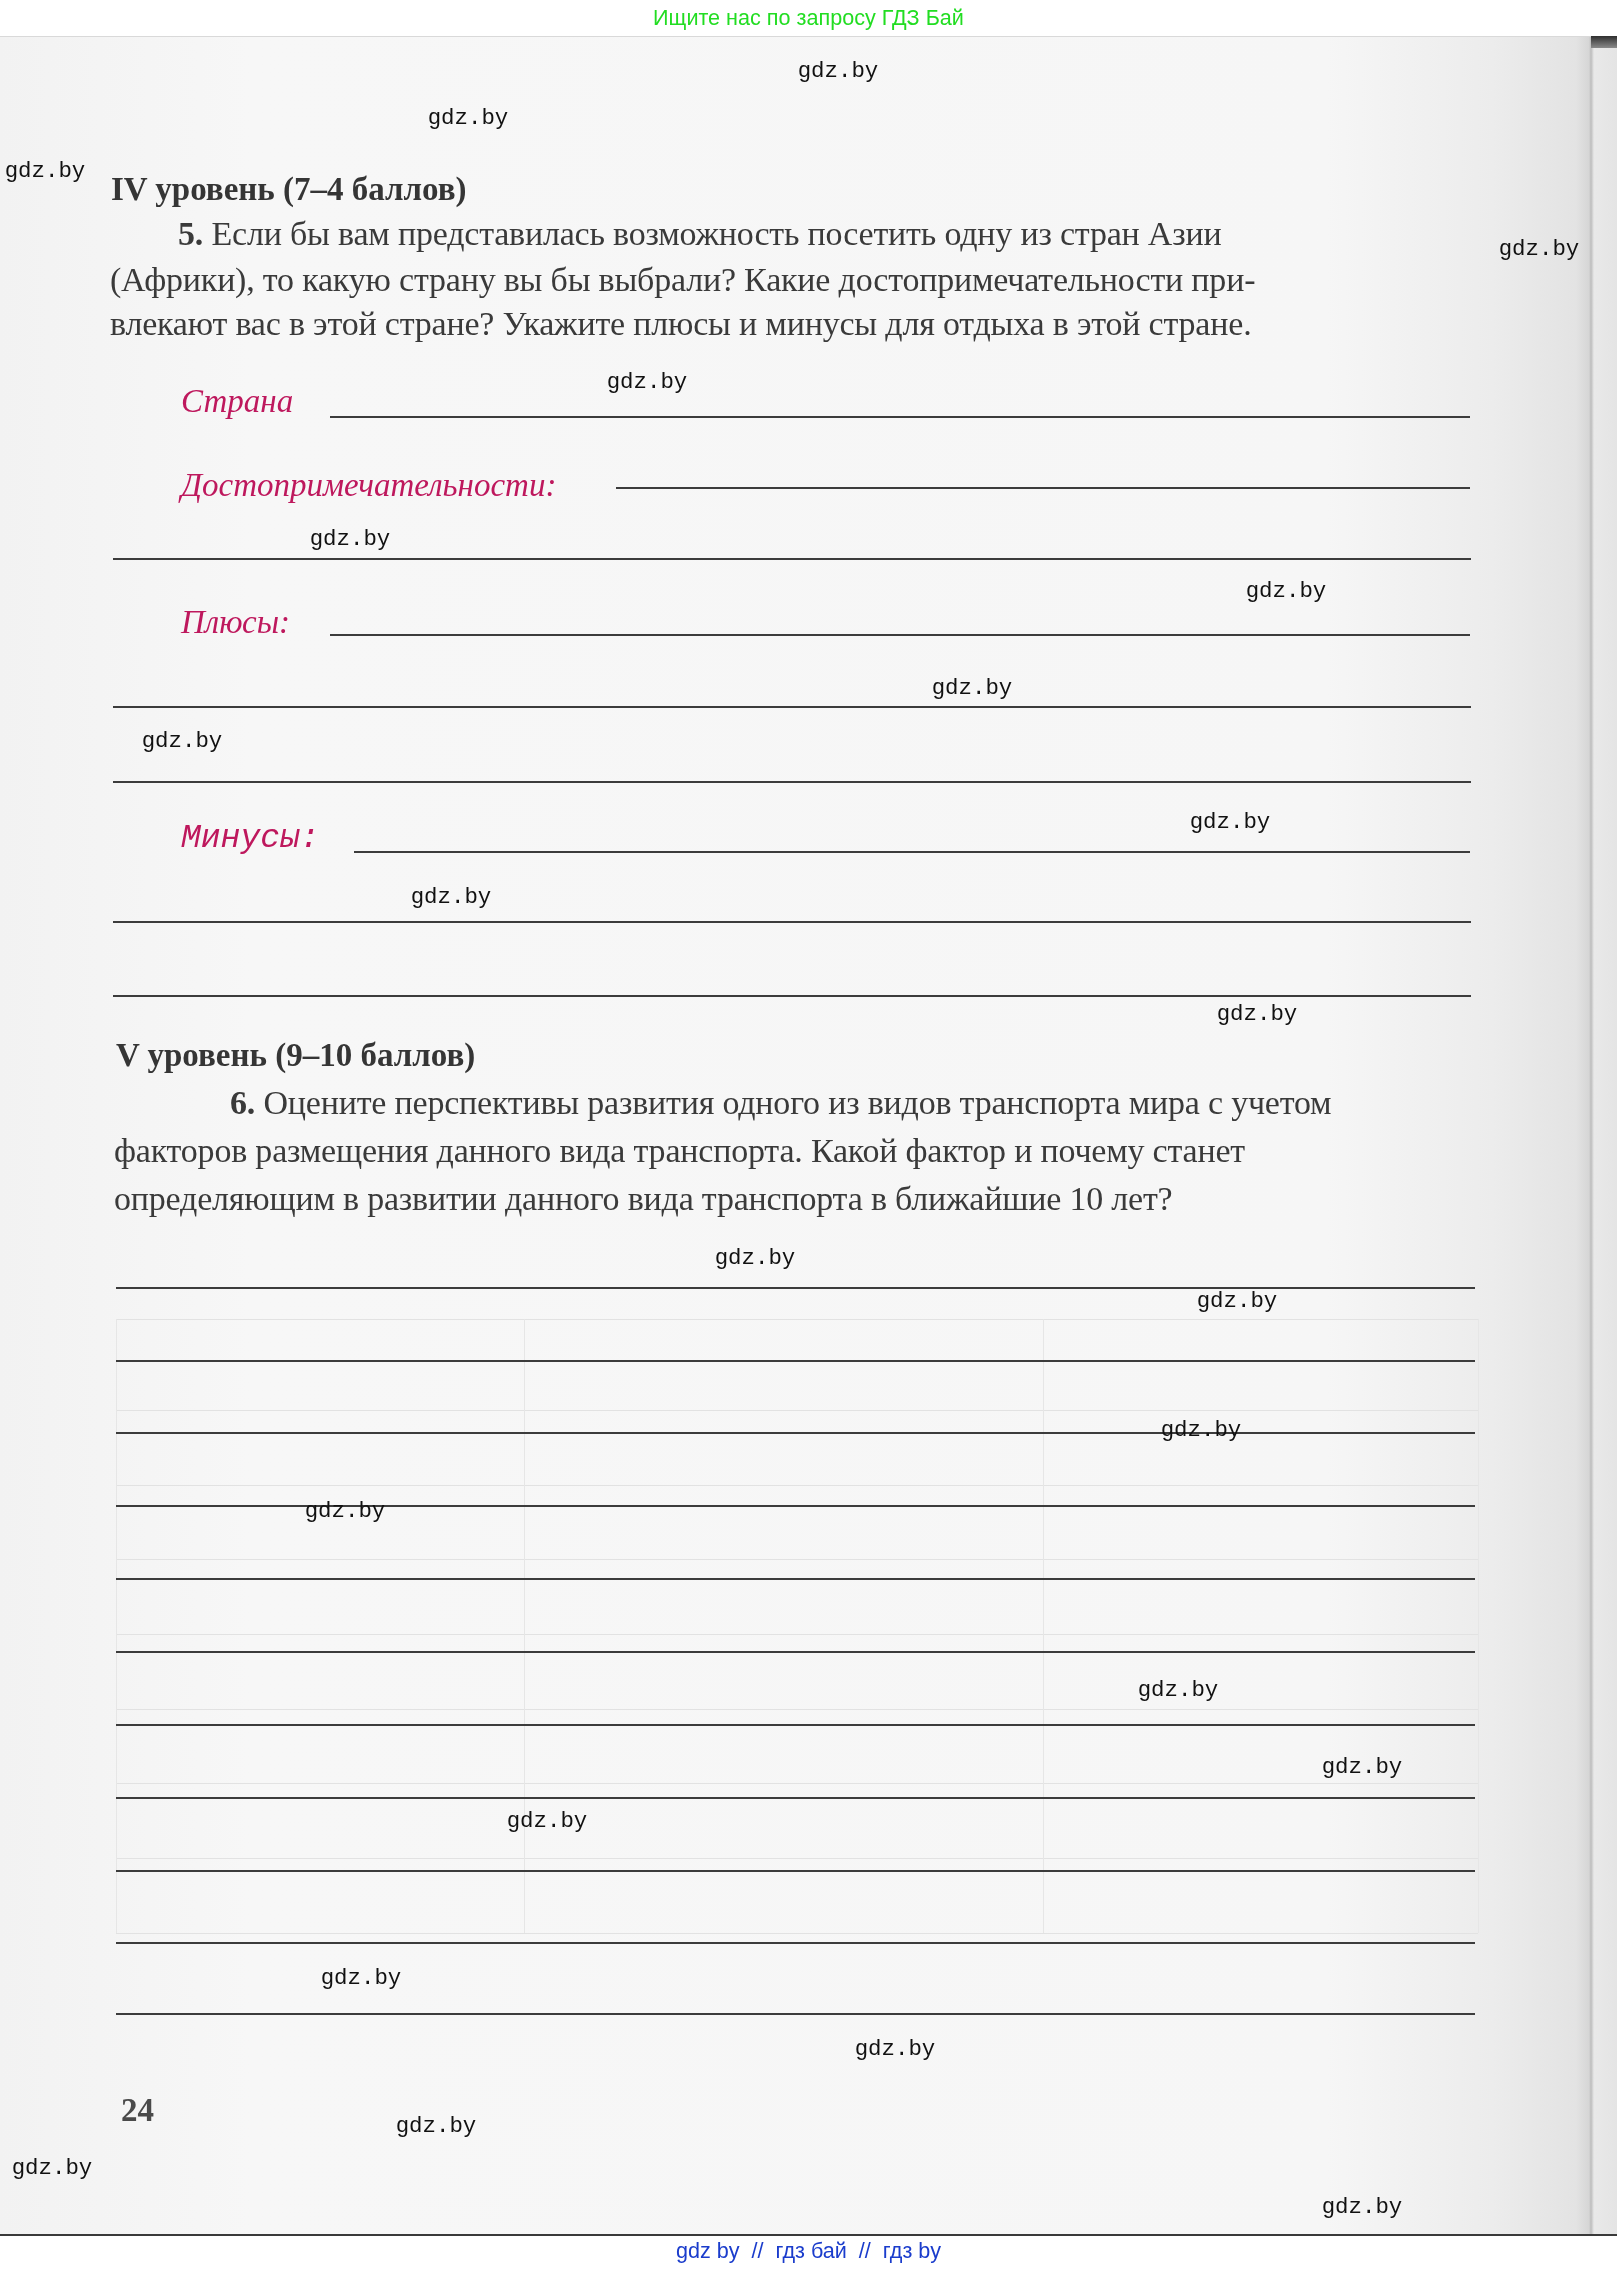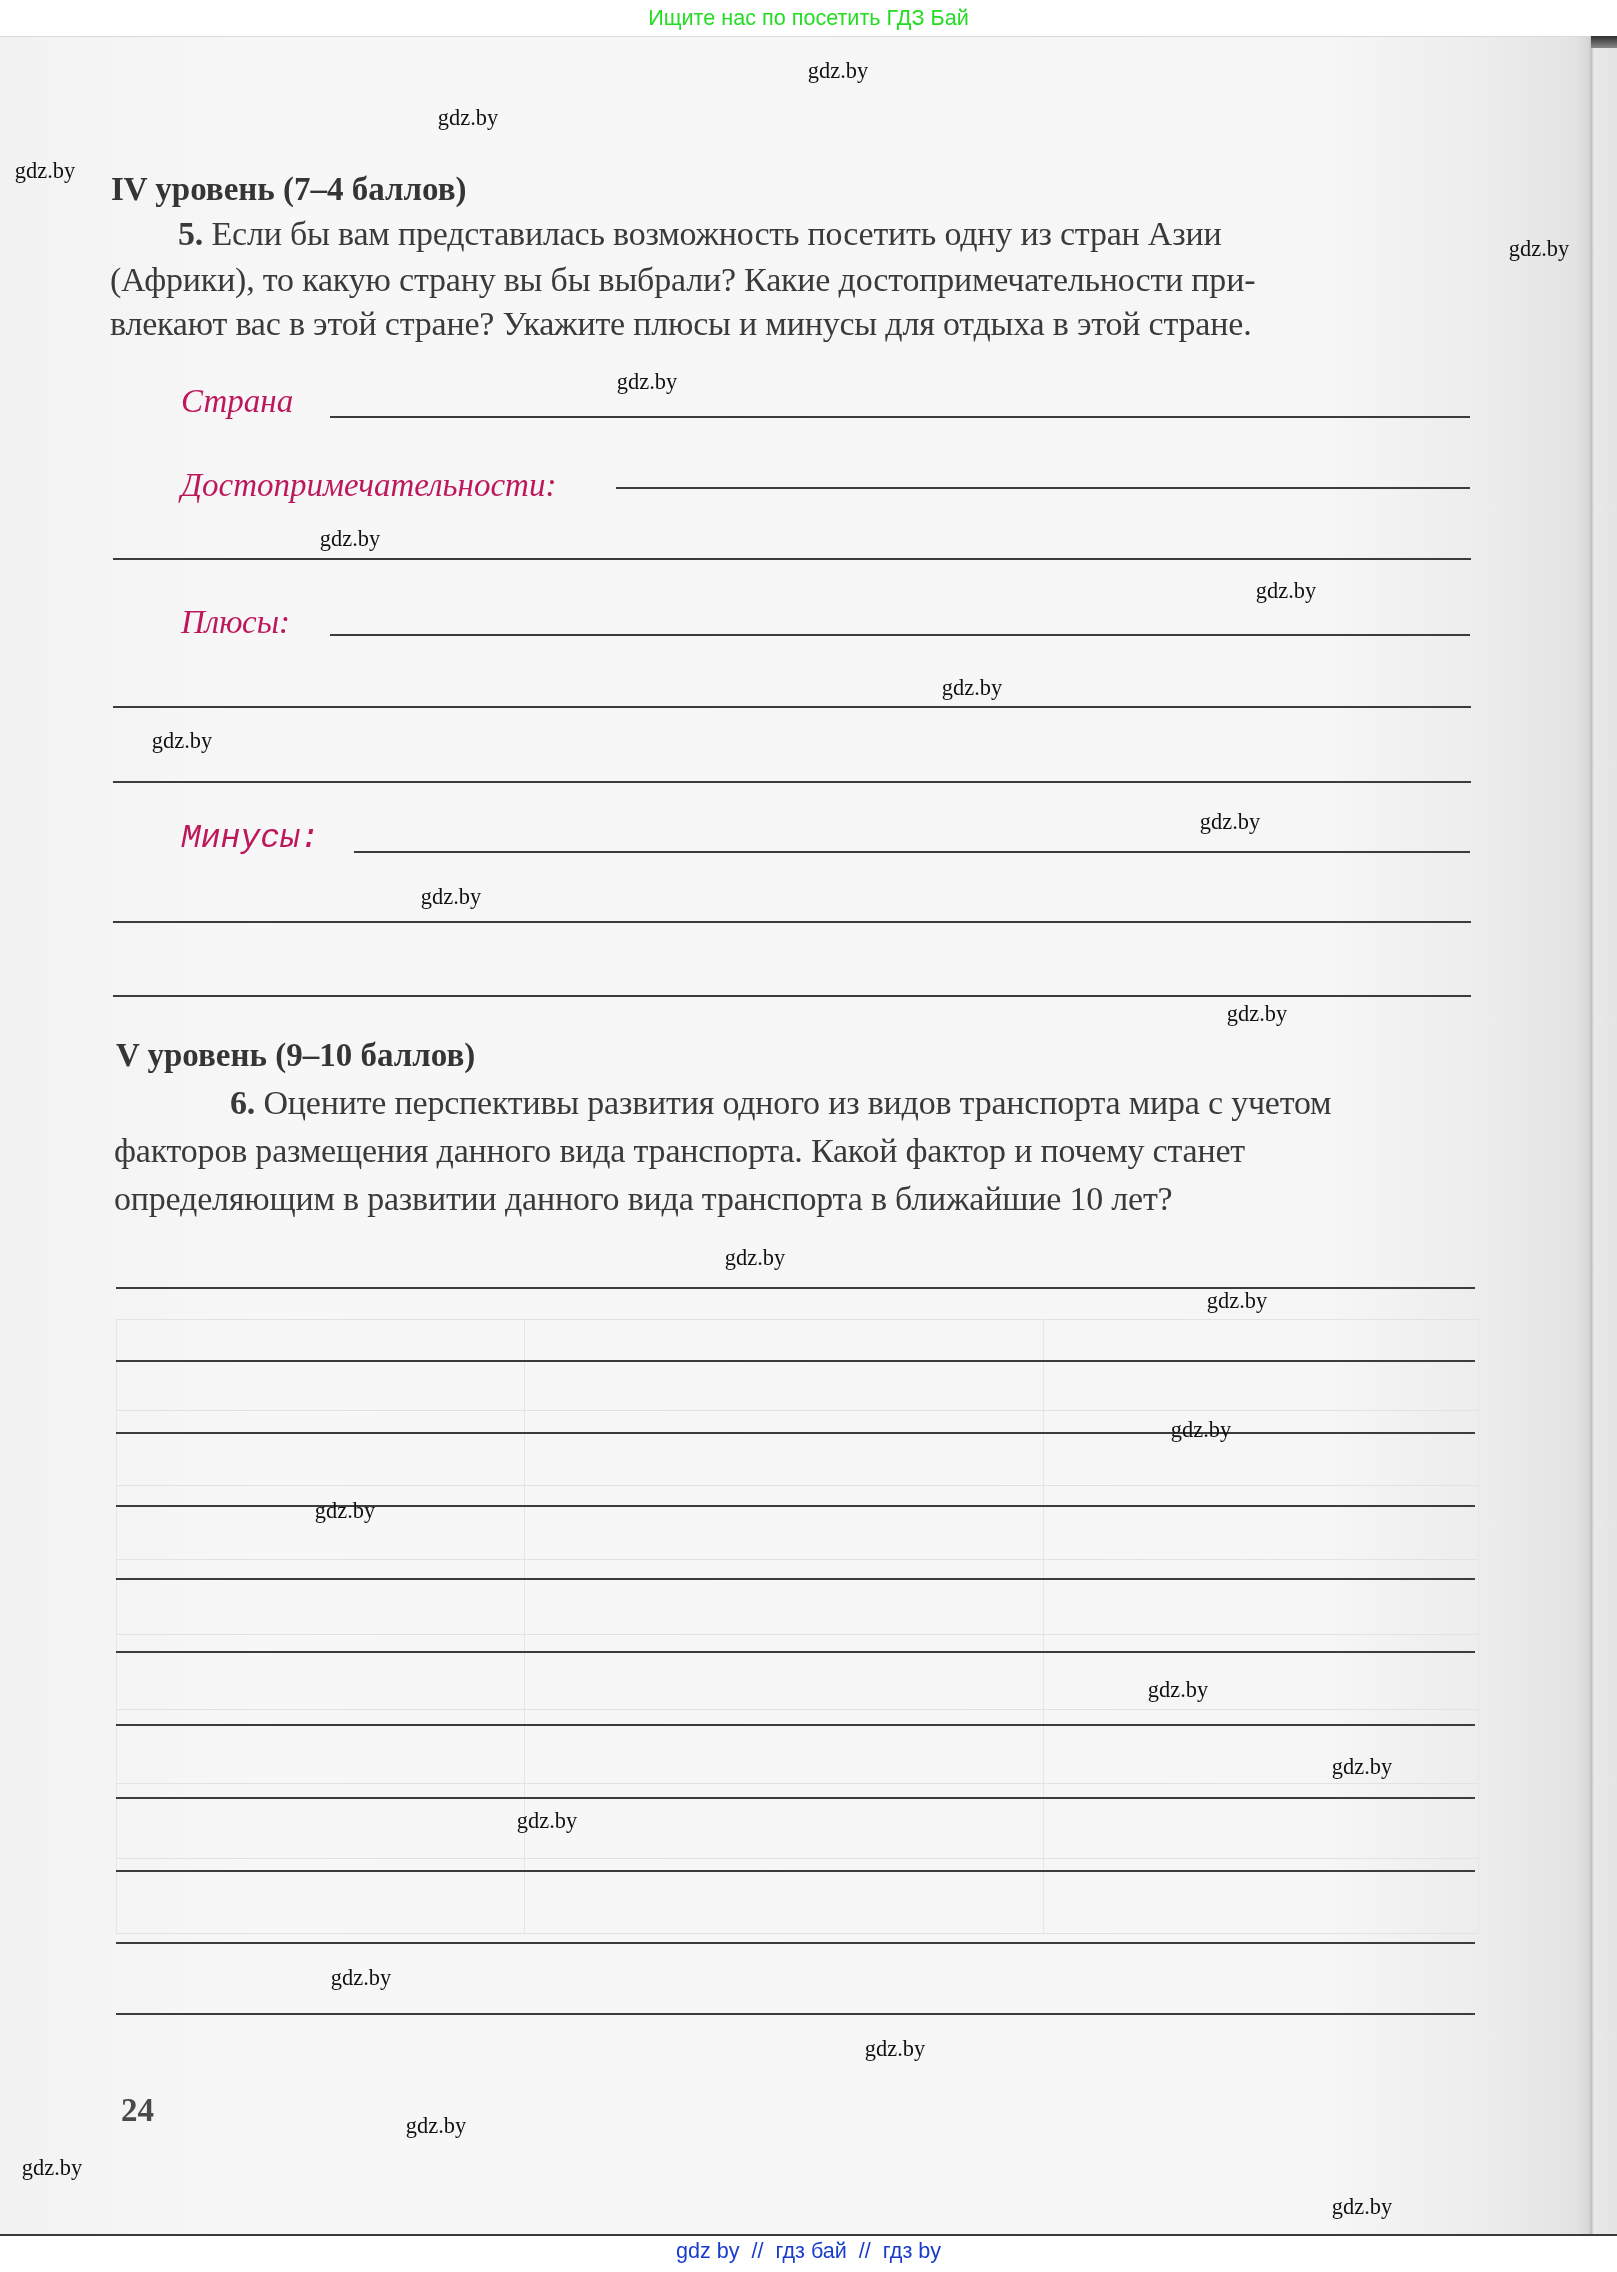--- a/index.html
+++ b/index.html
@@ -27,34 +27,34 @@
   .txt { position: absolute; color: #3a3a3a; white-space: nowrap; }
   .heading { font-weight: bold; font-size: 33px; color: #353535; }
   .body-line { font-size: 34px; letter-spacing: -0.2px; }
   .body-line b { font-weight: bold; }
   .label { font-style: italic; font-size: 33px; color: #be185d; }
   .rule { position: absolute; height: 1.7px; background: #3c3c3c; }
   .ghost-rule { position: absolute; height: 0.8px; background: #e2e2e2; }
   .ghost-vrule { position: absolute; width: 0.8px; background: #e6e6e6; }
   .pagenum { position: absolute; font-size: 33px; font-weight: bold; color: #4a4a4a; }
   .wm {
-    position: absolute; font-family: Liberation Serif, serif;
+    position: absolute; font-family: Liberation Mono, monospace;
     font-size: 22.4px; color: #111111; transform: translate(-50%, -50%); white-space: nowrap;
   }
   .footer {
     position: absolute; left: 0; top: 2236px; width: 1617px; height: 36px;
     background: #ffffff; text-align: center;
     font-family: "Liberation Sans", "DejaVu Sans", sans-serif;
     font-size: 21.6px; line-height: 30px; color: #1a3ccc; white-space: pre;
   }
 </style>
 </head>
 <body>
 
-<div class="banner">Ищите нас по посетить ГДЗ Бай</div>
+<div class="banner">Ищите нас по запросу ГДЗ Бай</div>
 
 <div class="page"></div>
 <div class="binding-dark"></div>
 
 <div>
   <div class="ghost-rule" style="left:116px;top:1319px;width:1362px;"></div>
   <div class="ghost-rule" style="left:116px;top:1410px;width:1362px;"></div>
   <div class="ghost-rule" style="left:116px;top:1485px;width:1362px;"></div>
   <div class="ghost-rule" style="left:116px;top:1559px;width:1362px;"></div>
   <div class="ghost-rule" style="left:116px;top:1634px;width:1362px;"></div>

